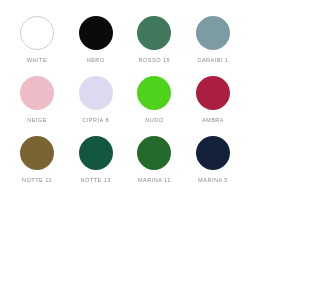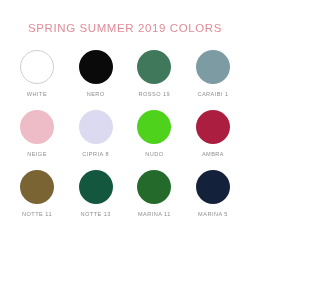--- a/index.html
+++ b/index.html
@@ -67,21 +67,20 @@
     text-align: center;
     white-space: nowrap;
     font-family: "Liberation Sans", sans-serif;
   }
 </style>
 </head>
 <body>
 
 <div class="page">
 
-  <h1 class="page-title" style="color: rgb(224, 139, 151);">SPRING SUMMER 2019 COLORS</h1>
 
   <div class="palette">
 
     <div class="swatch-row">
       <div class="swatch-cell">
         <span class="swatch-dot outlined" style="background-color: rgb(255, 255, 255);"></span>
         <span class="swatch-label" style="color: rgb(141, 141, 141);">WHITE</span>
       </div>
       <div class="swatch-cell">
         <span class="swatch-dot" style="background-color: rgb(10, 10, 10);"></span>

